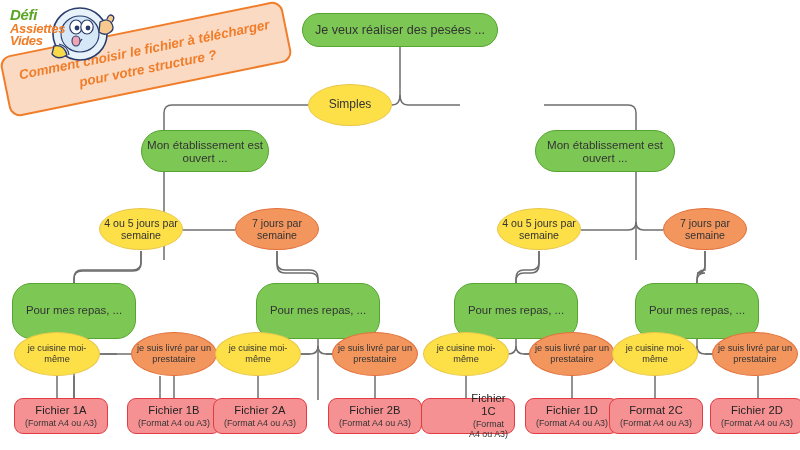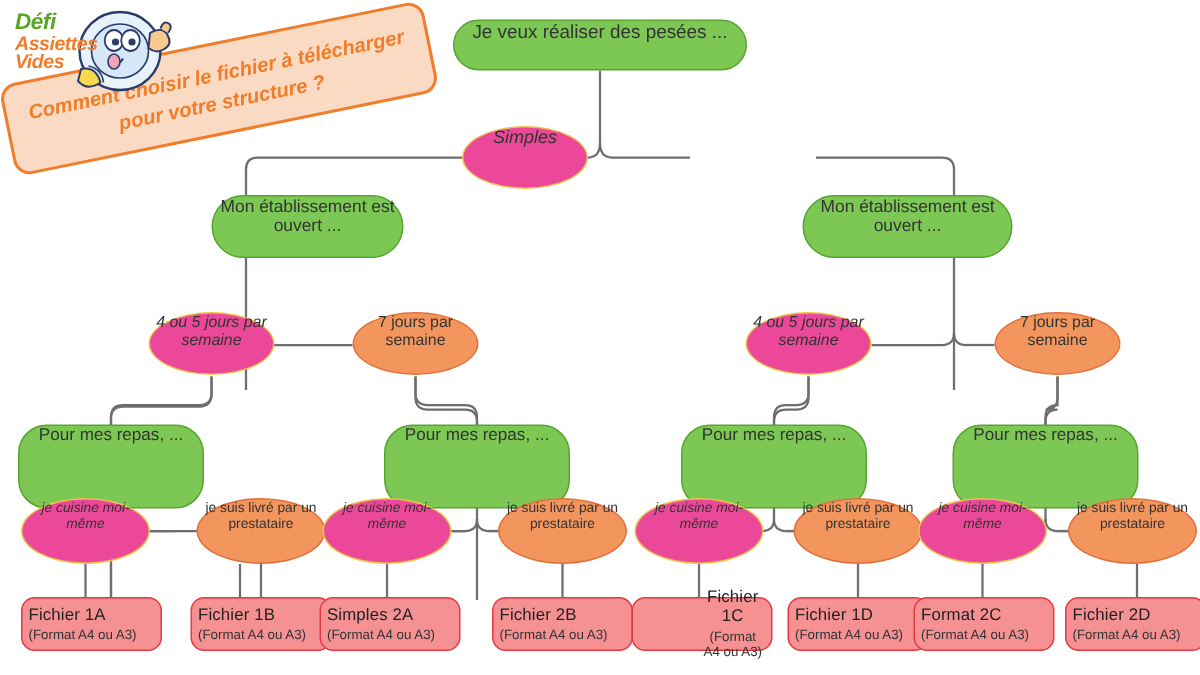--- a/index.html
+++ b/index.html
@@ -13,37 +13,37 @@
 
   svg.connectors {
     position: absolute; left: 0; top: 0;
     width: 800px; height: 450px;
     pointer-events: none;
   }
 
   
   .node {
     position: absolute;
-    display: flex; align-items: flex-start; justify-content: center;
+    display: flex; align-items: center; justify-content: center;
     text-align: center;
     color: #333333;
     line-height: 1.15;
     z-index: 5;
   }
   .node > span { display: block; padding: 0 4px; }
 
   .ell {
     border-radius: 50%;
     border: 1.4px solid;
   }
   .rect { border: 1.6px solid; }
 
   
   .green  { background: #7DC855; border-color: #55A52E; }
-  .yellow { background: #ec4899; border-color: #E9C64B; font-style: italic; }
+  .yellow { background: #fde047; border-color: #E9C64B; }
   .orange { background: #F2965E; border-color: #E2703A; }
   .red    { background: #F59193; border-color: #E23B42; }
 
   
   .n-root {
     width: 196px; height: 34px;
     border-radius: 17px;
     font-size: 12.6px;
     left: 302px; top: 13px;
   }
@@ -267,21 +267,21 @@
 
   <div class="node rect red n-file" style="left:14px; top:398px;">
     <span class="fname">Fichier 1A</span>
     <span class="fsub">(Format A4 ou A3)</span>
   </div>
   <div class="node rect red n-file" style="left:127px; top:398px;">
     <span class="fname">Fichier 1B</span>
     <span class="fsub">(Format A4 ou A3)</span>
   </div>
   <div class="node rect red n-file" style="left:213px; top:398px;">
-    <span class="fname">Simples 2A</span>
+    <span class="fname">Fichier 2A</span>
     <span class="fsub">(Format A4 ou A3)</span>
   </div>
   <div class="node rect red n-file" style="left:328px; top:398px;">
     <span class="fname">Fichier 2B</span>
     <span class="fsub">(Format A4 ou A3)</span>
   </div>
   <div class="node rect red n-file" style="left:421px; top:398px;padding-left:41px;">
     <span class="fname">Fichier 1C</span>
     <span class="fsub">(Format A4 ou A3)</span>
   </div>

